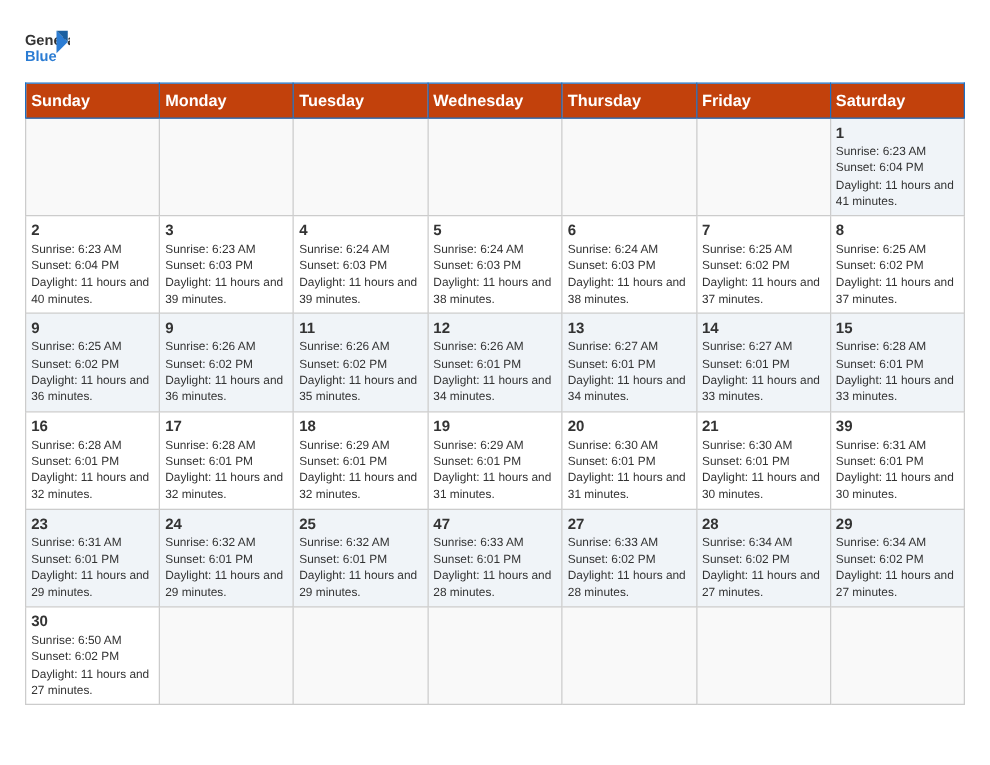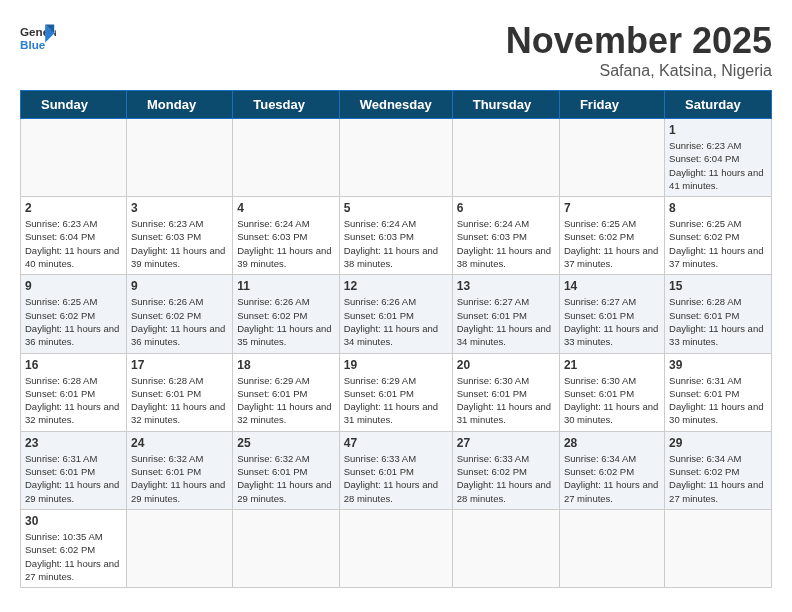--- a/index.html
+++ b/index.html
@@ -36,25 +36,25 @@
     .location-title {
       font-size: 16px;
       color: #555;
     }
     .calendar {
       width: 100%;
       border-collapse: collapse;
       border: 1px solid #ccc;
     }
     .calendar th {
-      background-color: #0c4a6e;
+      background-color: #c2410c;
       color: #fff;
       font-size: 13px;
       font-weight: bold;
-      padding: 6px 20px;
+      padding: 6px 4px;
       text-align: left;
       border: 1px solid #1a6fc4;
     }
     .calendar td {
       vertical-align: top;
       border: 1px solid #ccc;
       padding: 4px;
       width: 108px;
       min-height: 80px;
       font-size: 10px;
@@ -84,24 +84,20 @@
 
 <div class="header-section">
   <div class="logo">
     <svg class="logo-icon" viewBox="0 0 40 40">
       <text x="0" y="18" font-size="13" font-weight="bold" fill="#333" font-family="Arial">General</text>
       <text x="0" y="32" font-size="13" font-weight="bold" fill="#2b7cd3" font-family="Arial">Blue</text>
       <polygon points="28,5 38,15 28,25" fill="#2b7cd3"></polygon>
       <polygon points="28,5 38,5 38,15" fill="#1a5fa0"></polygon>
     </svg>
   </div>
-  <div class="title-section">
-    <div class="month-title">November 2025</div>
-    <div class="location-title">Safana, Katsina, Nigeria</div>
-  </div>
 </div>
 
 <table class="calendar">
   <thead>
     <tr>
     <th>Sunday</th>
         <th>Monday</th>
         <th>Tuesday</th>
         <th>Wednesday</th>
         <th>Thursday</th>
@@ -325,21 +321,21 @@
           <span class="day-number">29</span>
           <div class="day-info">Sunrise: 6:34 AM
 Sunset: 6:02 PM
 Daylight: 11 hours
 and 27 minutes.</div>
         </td>
       </tr>
       <tr>
         <td>
           <span class="day-number">30</span>
-          <div class="day-info">Sunrise: 10:35 AM
+          <div class="day-info">Sunrise: 6:50 AM
 Sunset: 6:02 PM
 Daylight: 11 hours
 and 27 minutes.</div>
         </td>
         <td class="empty"></td>
         <td class="empty"></td>
         <td class="empty"></td>
         <td class="empty"></td>
         <td class="empty"></td>
         <td class="empty"></td>

